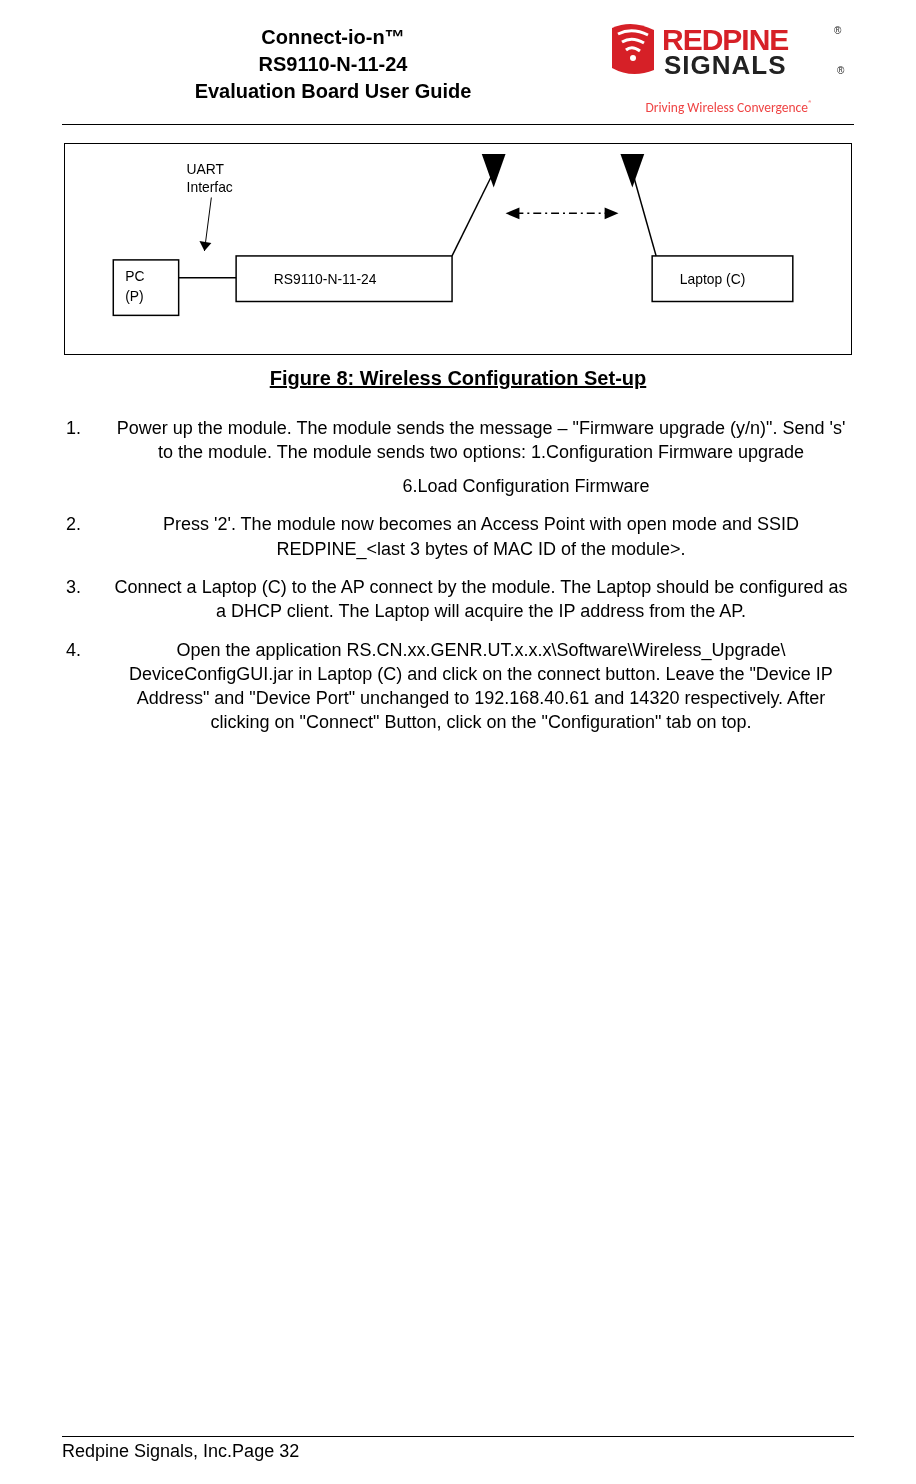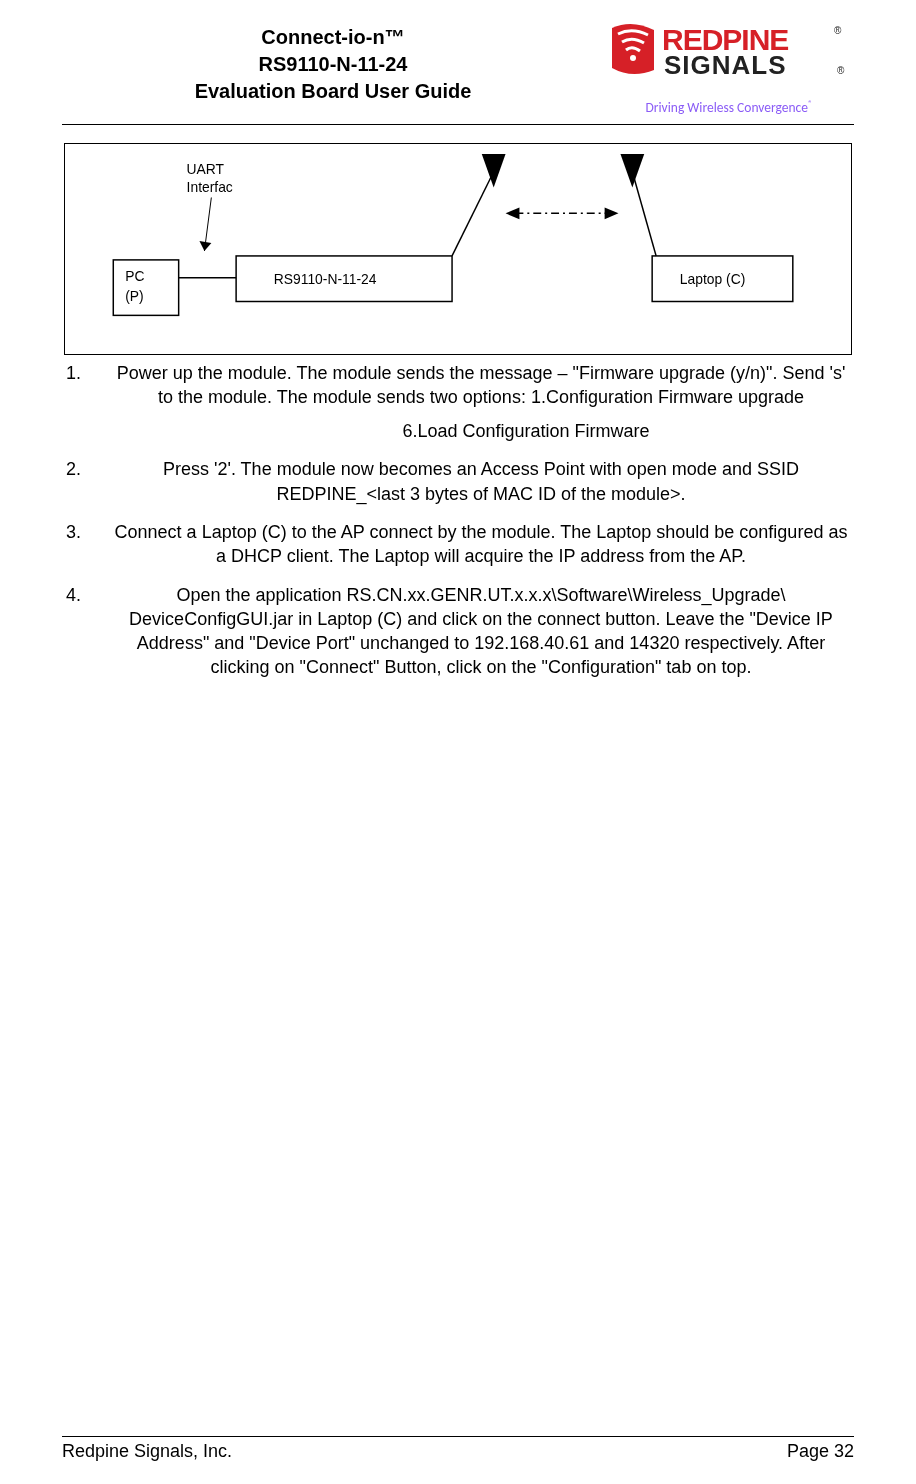--- a/index.html
+++ b/index.html
@@ -38,21 +38,21 @@
     .header-titles .t4 { font-size: 20px; text-shadow: 0.5px 0 0 #888; }
     .logo-wrap {
       width: 250px;
       padding-top: 2px;
       text-align: center;
     }
     .logo-svg { width: 235px; height: 72px; }
     .tagline {
       font-family: Calibri, Arial, sans-serif;
       font-size: 13.5px;
-      color: #8b5cf6;
+      color: #ef4444;
       margin-top: -2px;
       display: block;
     }
     .tagline sup { font-size: 9px; }
     .diagram-box {
       border: 1px solid #000;
       margin: 18px 2px 6px 2px;
       position: relative;
       height: 212px;
     }
@@ -75,21 +75,20 @@
     }
     .subopt {
       display: block;
       margin: 10px 0 0 90px;
     }
     .footer {
       margin-top: auto;
       border-top: 1px solid #000;
       padding-top: 4px;
       display: flex;
-      justify-content: space-between;
       font-size: 18px;
     }
     .diagram-svg {
       position: absolute;
       top: 0; left: 0;
       width: 100%; height: 100%;
     }
     .box-label {
       font-family: Verdana, Geneva, sans-serif;
       font-size: 14px;
@@ -149,20 +148,21 @@
 
       <line x1="594" y1="113" x2="570" y2="28" stroke="#000" stroke-width="1.5"></line>
       <polygon points="558,10 582,10 570,44" fill="#000"></polygon>
 
       <line x1="452" y1="70" x2="546" y2="70" stroke="#000" stroke-width="1.5" stroke-dasharray="8 4 2 4"></line>
       <polygon points="442,70 456,64 456,76" fill="#000"></polygon>
       <polygon points="556,70 542,64 542,76" fill="#000"></polygon>
     </svg>
   </div>
 
+  <div class="caption">Figure 8: Wireless Configuration Set-up</div>
 
   <ol class="list">
     <li>
       <span>Power up the module. The module sends the message – "Firmware upgrade (y/n)". Send 's' to the module. The module sends two options: 1.Configuration Firmware upgrade</span>
       <span class="subopt">6.Load Configuration Firmware</span>
     </li>
     <li>Press '2'. The module now becomes an Access Point with open mode and SSID REDPINE_&lt;last 3 bytes of MAC ID of the module&gt;.</li>
     <li>Connect a Laptop (C) to the AP connect by the module. The Laptop should be configured as a DHCP client. The Laptop will acquire the IP address from the AP.</li>
     <li>Open the application RS.CN.xx.GENR.UT.x.x.x\Software\Wireless_Upgrade\ DeviceConfigGUI.jar in Laptop (C) and click on the connect button. Leave the "Device IP Address" and "Device Port" unchanged to 192.168.40.61 and 14320 respectively. After clicking on "Connect" Button, click on the "Configuration" tab on top.</li>
   </ol>

